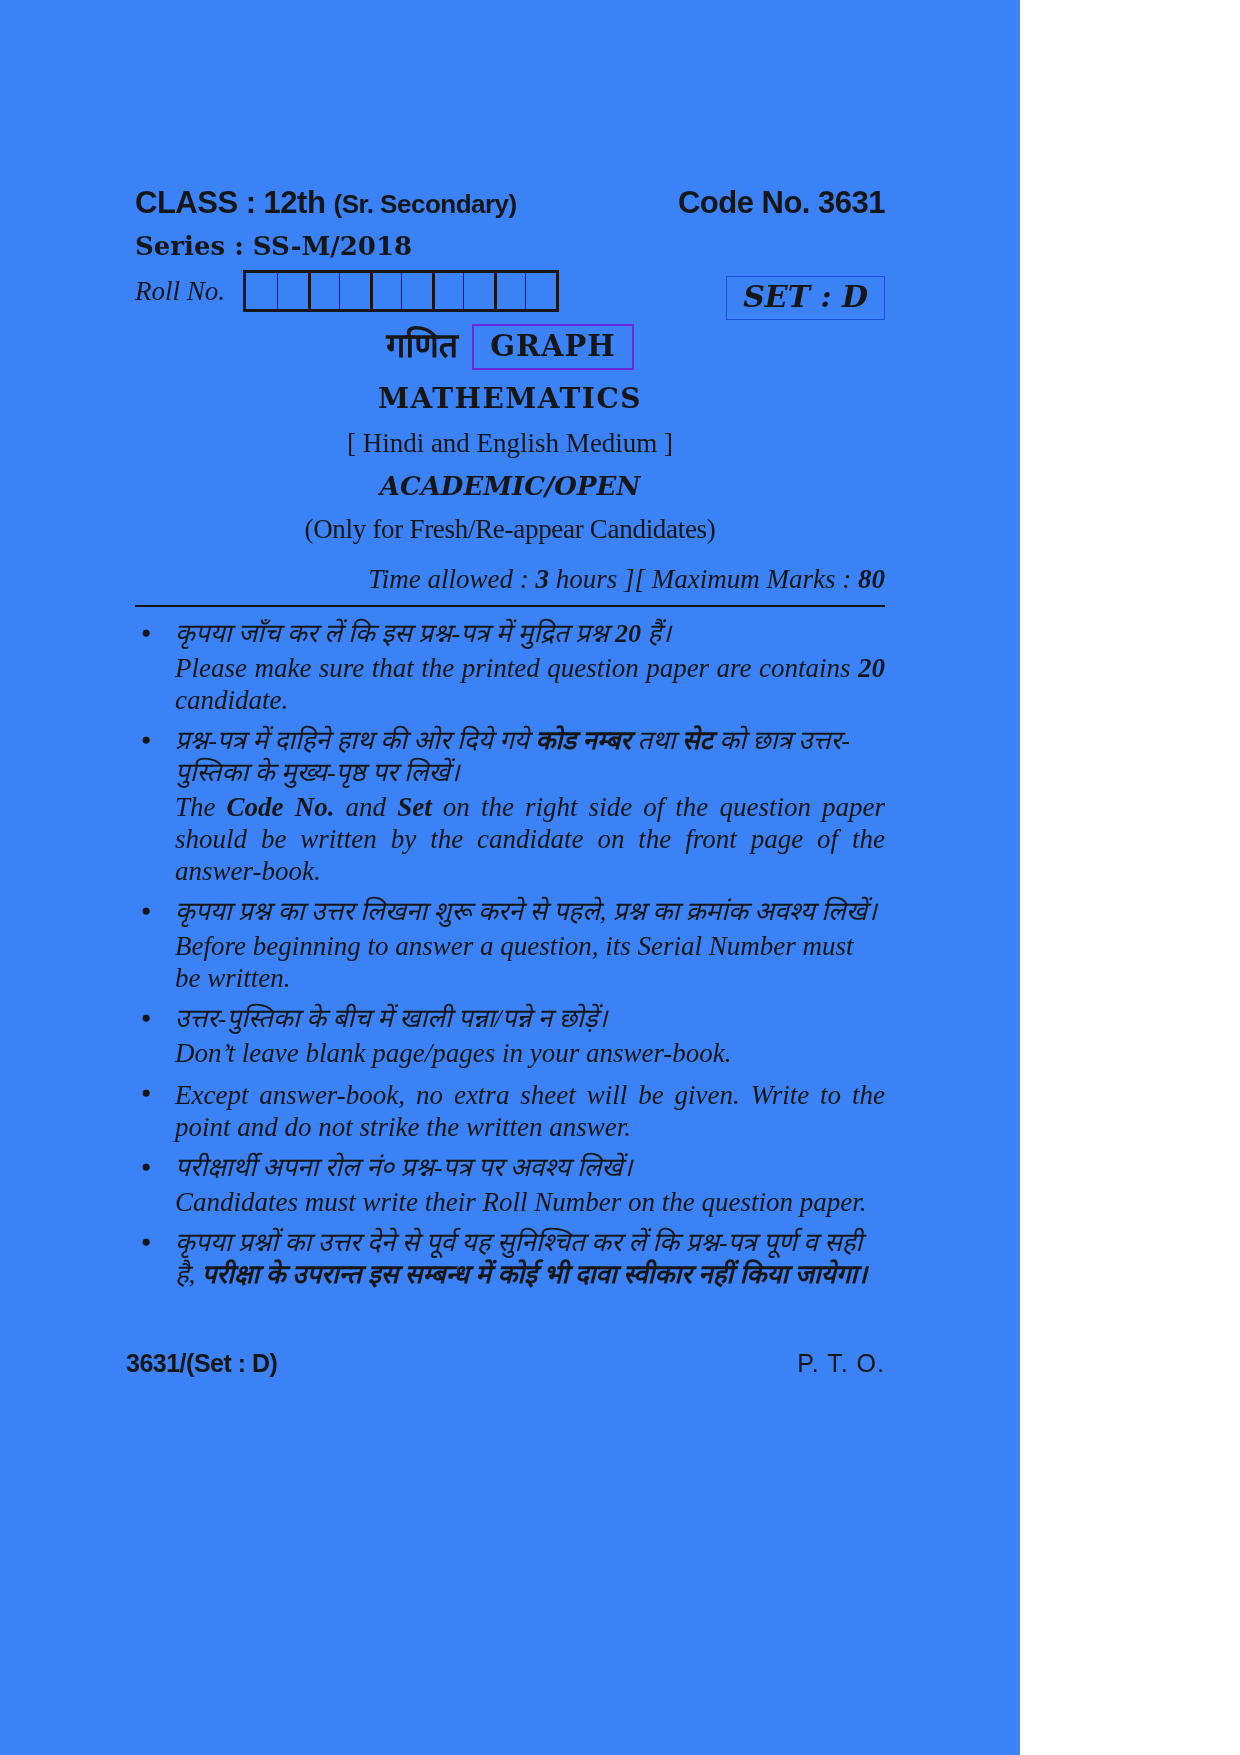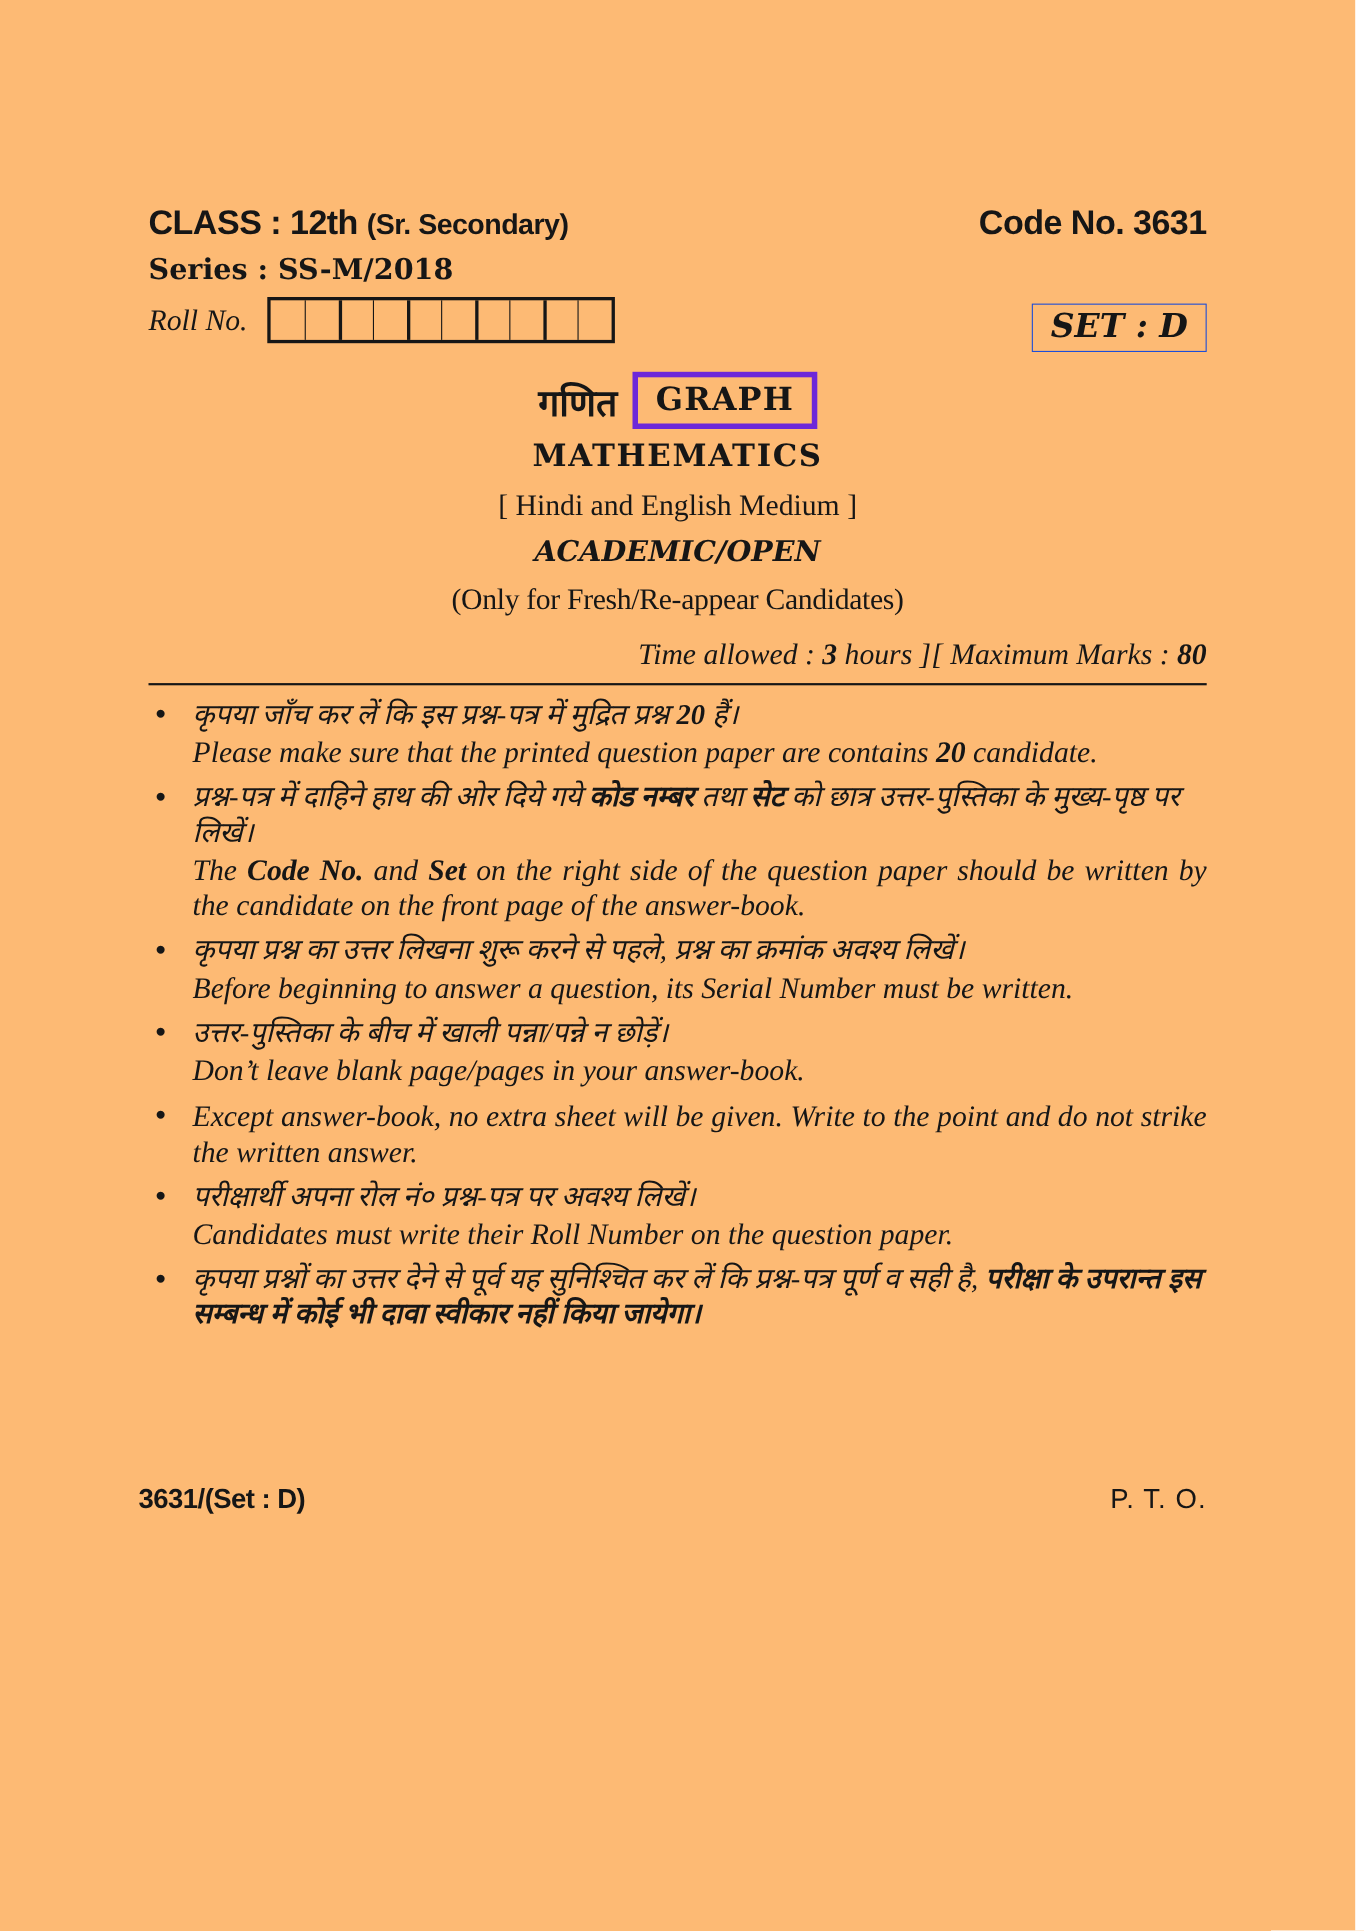--- a/index.html
+++ b/index.html
@@ -1,21 +1,21 @@
 <!DOCTYPE html>
 <html><head>
 <meta charset="utf-8">
 <style>
   * { margin: 0; padding: 0; box-sizing: border-box; }
   html, body { background: #ffffff; }
   .page {
     position: relative;
-    width: 1232px;
+    width: 1020px;
     height: 1755px;
-    background: #fdba74;
+    background: #3b82f6;
     color: #161616;
     font-family: "Liberation Serif", serif;
     overflow: hidden;
   }
   .content {
     position: absolute;
     left: 135px;
     right: 135px;
     top: 185px;
   }
@@ -70,30 +70,30 @@
     padding: 2px 16px 4px 16px;
     font-family: "DejaVu Serif", serif;
     font-weight: bold;
     font-style: italic;
     font-size: 30px;
     line-height: 36px;
   }
 
   
   .subject-row {
-    margin-top: 26px;
+    margin-top: 10px;
     display: flex;
     justify-content: center;
-    align-items: flex-end;
+    align-items: flex-start;
     gap: 14px;
     height: 50px;
   }
   .subject-hindi { font-size: 34px; font-weight: bold; line-height: 44px; }
   .graph-box {
-    border: 5px solid #6d28d9;
+    border: 2px solid #6d28d9;
     padding: 1px 16px 3px 16px;
     font-family: "DejaVu Serif", serif;
     font-weight: bold;
     font-size: 29px;
     letter-spacing: 1px;
     line-height: 38px;
   }
   .title-math {
     margin-top: 8px;
     text-align: center;

